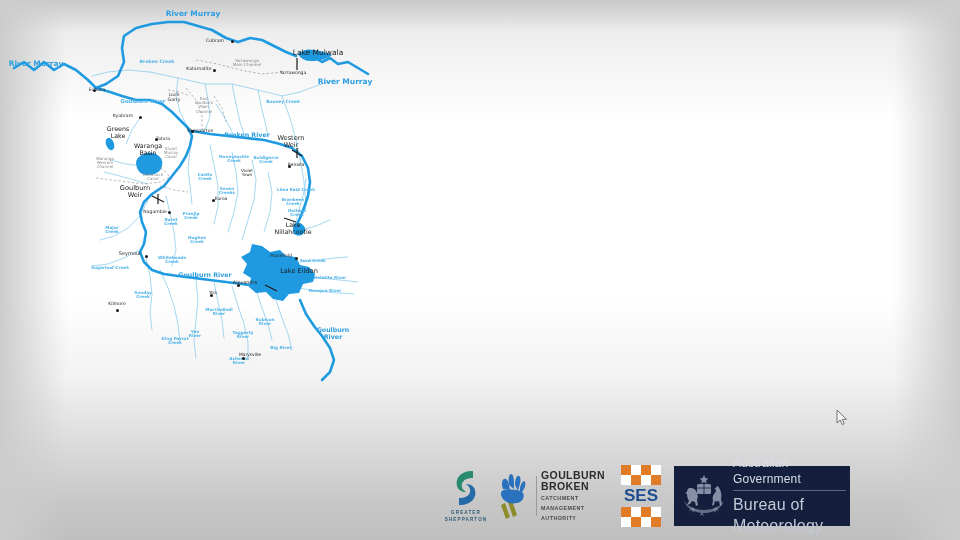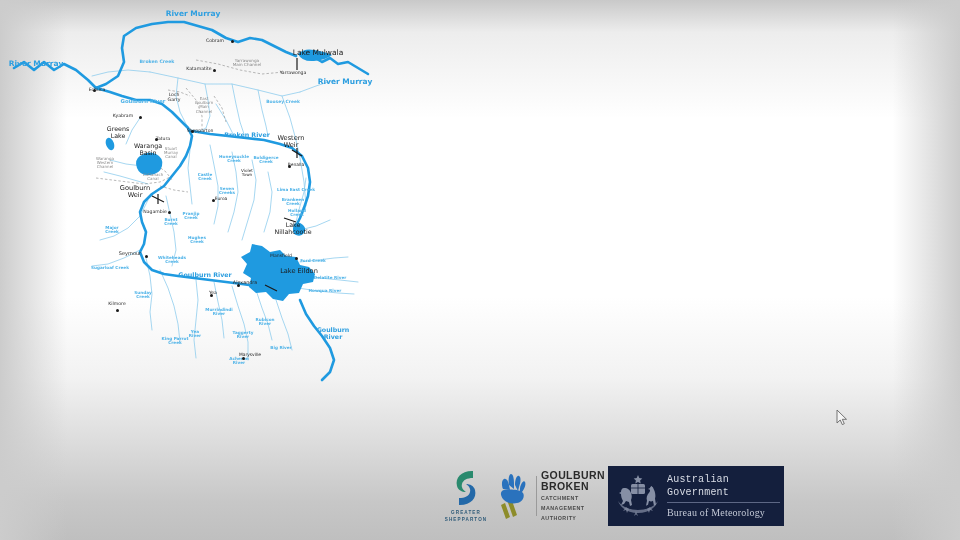--- a/index.html
+++ b/index.html
@@ -88,23 +88,23 @@
   
   #logo-gmw{width:104px;flex-direction:column;justify-content:center;align-items:center;gap:1px;}
   #gmw-word{font-size:27px;font-weight:700;color:#113f73;letter-spacing:-0.5px;line-height:1;
             font-family:"Liberation Sans","DejaVu Sans",sans-serif;}
   #gmw-wave{width:96px;height:26px;}
 
   
   #logo-bom{width:176px;height:60px;background:#141f3d;display:flex;align-items:center;gap:3px;padding:0 4px;box-sizing:border-box;}
   #bom-crest{width:52px;height:46px;flex:0 0 52px;}
   #bom-words{display:flex;flex-direction:column;justify-content:center;flex:1;}
-  .bom-l1{font-family:Liberation Mono, monospace;font-size:10px;color:#d9dde6;letter-spacing:0.2px;line-height:1.35;}
+  .bom-l1{font-family:Liberation Sans, sans-serif;font-size:12px;color:#d9dde6;letter-spacing:0.2px;line-height:1.35;}
   .bom-rule{height:1px;background:#5d6785;margin:2px 0 3px 0;width:100%;}
-  .bom-l2{font-family:Liberation Serif, serif;font-size:10px;color:#c3c9d6;letter-spacing:0.2px;line-height:1.35;}
+  .bom-l2{font-family:Liberation Sans, sans-serif;font-size:16px;color:#c3c9d6;letter-spacing:0.2px;line-height:1.35;}
 
   
   #cursor{position:absolute;left:836px;top:409px;width:12px;height:17px;}
 </style>
 </head>
 <body>
 
 <div id="slide">
 
   <div id="map-area">
@@ -480,20 +480,45 @@
       <div id="gb-rule"></div>
       <div id="gb-words">
         <div class="gb-big">GOULBURN</div>
         <div class="gb-big">BROKEN</div>
         <div class="gb-sml">CATCHMENT</div>
         <div class="gb-sml">MANAGEMENT</div>
         <div class="gb-sml">AUTHORITY</div>
       </div>
     </div>
 
+    <div class="logo" id="logo-ses">
+      <div id="ses-box">
+        <div class="ses-check">
+          <div class="cO"></div>
+            <div class="cW"></div>
+            <div class="cO"></div>
+            <div class="cW"></div>
+          <div class="cW"></div>
+            <div class="cO"></div>
+            <div class="cW"></div>
+            <div class="cO"></div>
+        </div>
+        <div id="ses-word">SES</div>
+        <div class="ses-check">
+          <div class="cO"></div>
+            <div class="cW"></div>
+            <div class="cO"></div>
+            <div class="cW"></div>
+          <div class="cW"></div>
+            <div class="cO"></div>
+            <div class="cW"></div>
+            <div class="cO"></div>
+        </div>
+      </div>
+    </div>
 
 
     <div class="logo" id="logo-bom">
       <svg id="bom-crest" viewBox="0 0 52 46">
         <g fill="#9aa3b8" opacity="0.85">
           <path d="M26,2 l1.3,3 l3,0.4 l-2.2,2 l0.6,3 l-2.7,-1.5 l-2.7,1.5 l0.6,-3 l-2.2,-2 l3,-0.4 z"></path>
           <rect x="19" y="11" width="14" height="10" rx="1.5"></rect>
           <path d="M19,15 h14 M26,11 v10" stroke="#141f3d" stroke-width="0.8" fill="none"></path>
 
           <path d="M12,15 c-2,0 -3,2 -3,4 l-2,1 l2,1 c0,3 1,5 2,7 l-2,4 l3,-1 l2,-3 l3,1 l1,4 l2,-1 l-1,-5

